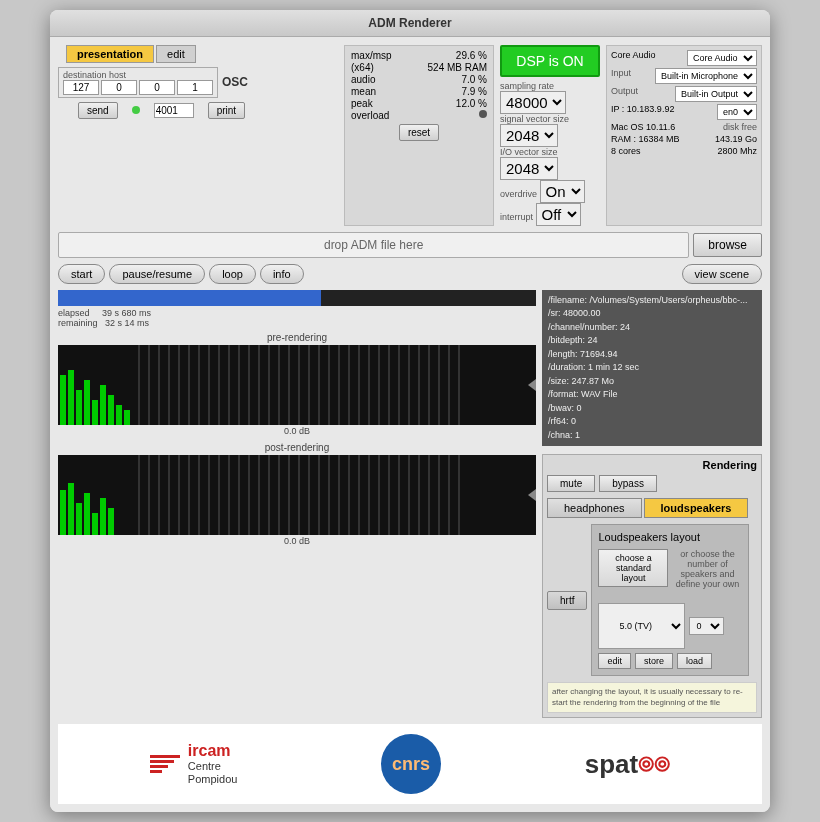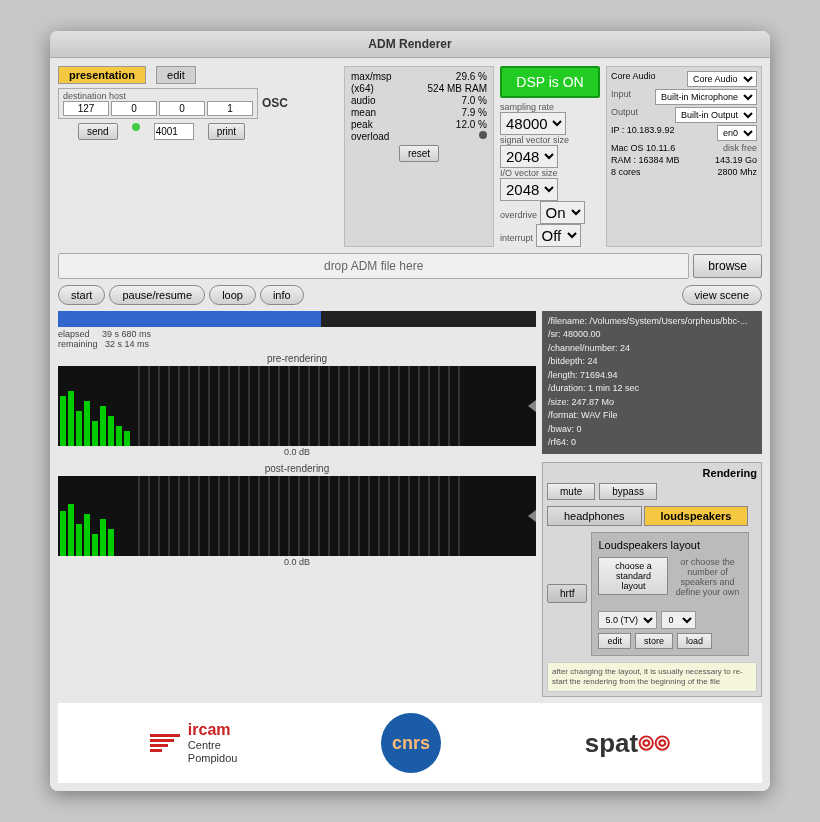--- a/index.html
+++ b/index.html
@@ -39,21 +39,22 @@
       margin-bottom: 6px;
     }
     .left-panel {
       display: flex;
       flex-direction: column;
       gap: 4px;
       width: 280px;
     }
     .tabs-row {
       display: flex;
-      gap: 10px;
+      gap: 2px;
+      margin-left: 8px;
     }
     .tab-btn {
       padding: 2px 10px;
       font-size: 11px;
       border: 1px solid #999;
       cursor: pointer;
       background: #d0d0d0;
     }
     .tab-btn.active {
       background: #f5c842;
@@ -74,34 +75,35 @@
       padding: 2px 4px;
       display: flex;
       flex-direction: column;
       font-size: 9px;
     }
     .dest-inner {
       display: flex;
       gap: 2px;
     }
     .small-input {
-      width: 46px;
+      width: 36px;
       font-size: 10px;
       border: 1px solid #999;
       background: white;
       text-align: center;
       padding: 1px;
     }
     .osc-tag {
       font-weight: bold;
       font-size: 12px;
       color: #333;
     }
     .port-row {
       display: flex;
+      align-items: center;
       gap: 14px;
       font-size: 9px;
       padding-left: 20px;
     }
     .port-input {
       width: 40px;
       font-size: 10px;
       border: 1px solid #999;
       background: white;
       padding: 1px;
@@ -352,21 +354,21 @@
     }
     .layout-select-row {
       display: flex;
       gap: 4px;
       align-items: center;
       margin-bottom: 4px;
     }
     .layout-select {
       font-size: 9px;
       border: 1px solid #999;
-      padding: 2px;
+      padding: 16px;
     }
     .num-select {
       font-size: 9px;
       border: 1px solid #999;
       padding: 2px;
       width: 35px;
     }
     .edit-store-load-row {
       display: flex;
       gap: 4px;
@@ -766,20 +768,21 @@
           <div>/filename: /Volumes/System/Users/orpheus/bbc-...</div>
           <div>/sr: 48000.00</div>
           <div>/channel/number: 24</div>
           <div>/bitdepth: 24</div>
           <div>/length: 71694.94</div>
           <div>/duration: 1 min 12 sec</div>
           <div>/size: 247.87 Mo</div>
           <div>/format: WAV File</div>
           <div>/bwav: 0</div>
           <div>/rf64: 0</div>
+          <div>/chna: 1</div>
         </div>
 
         <div class="rendering-panel">
           <div class="rendering-title">Rendering</div>
           <div class="mute-bypass-row">
             <button class="mute-btn">mute</button>
             <button class="bypass-btn">bypass</button>
           </div>
           <div class="hp-lsp-row">
             <button class="hp-btn">headphones</button>

